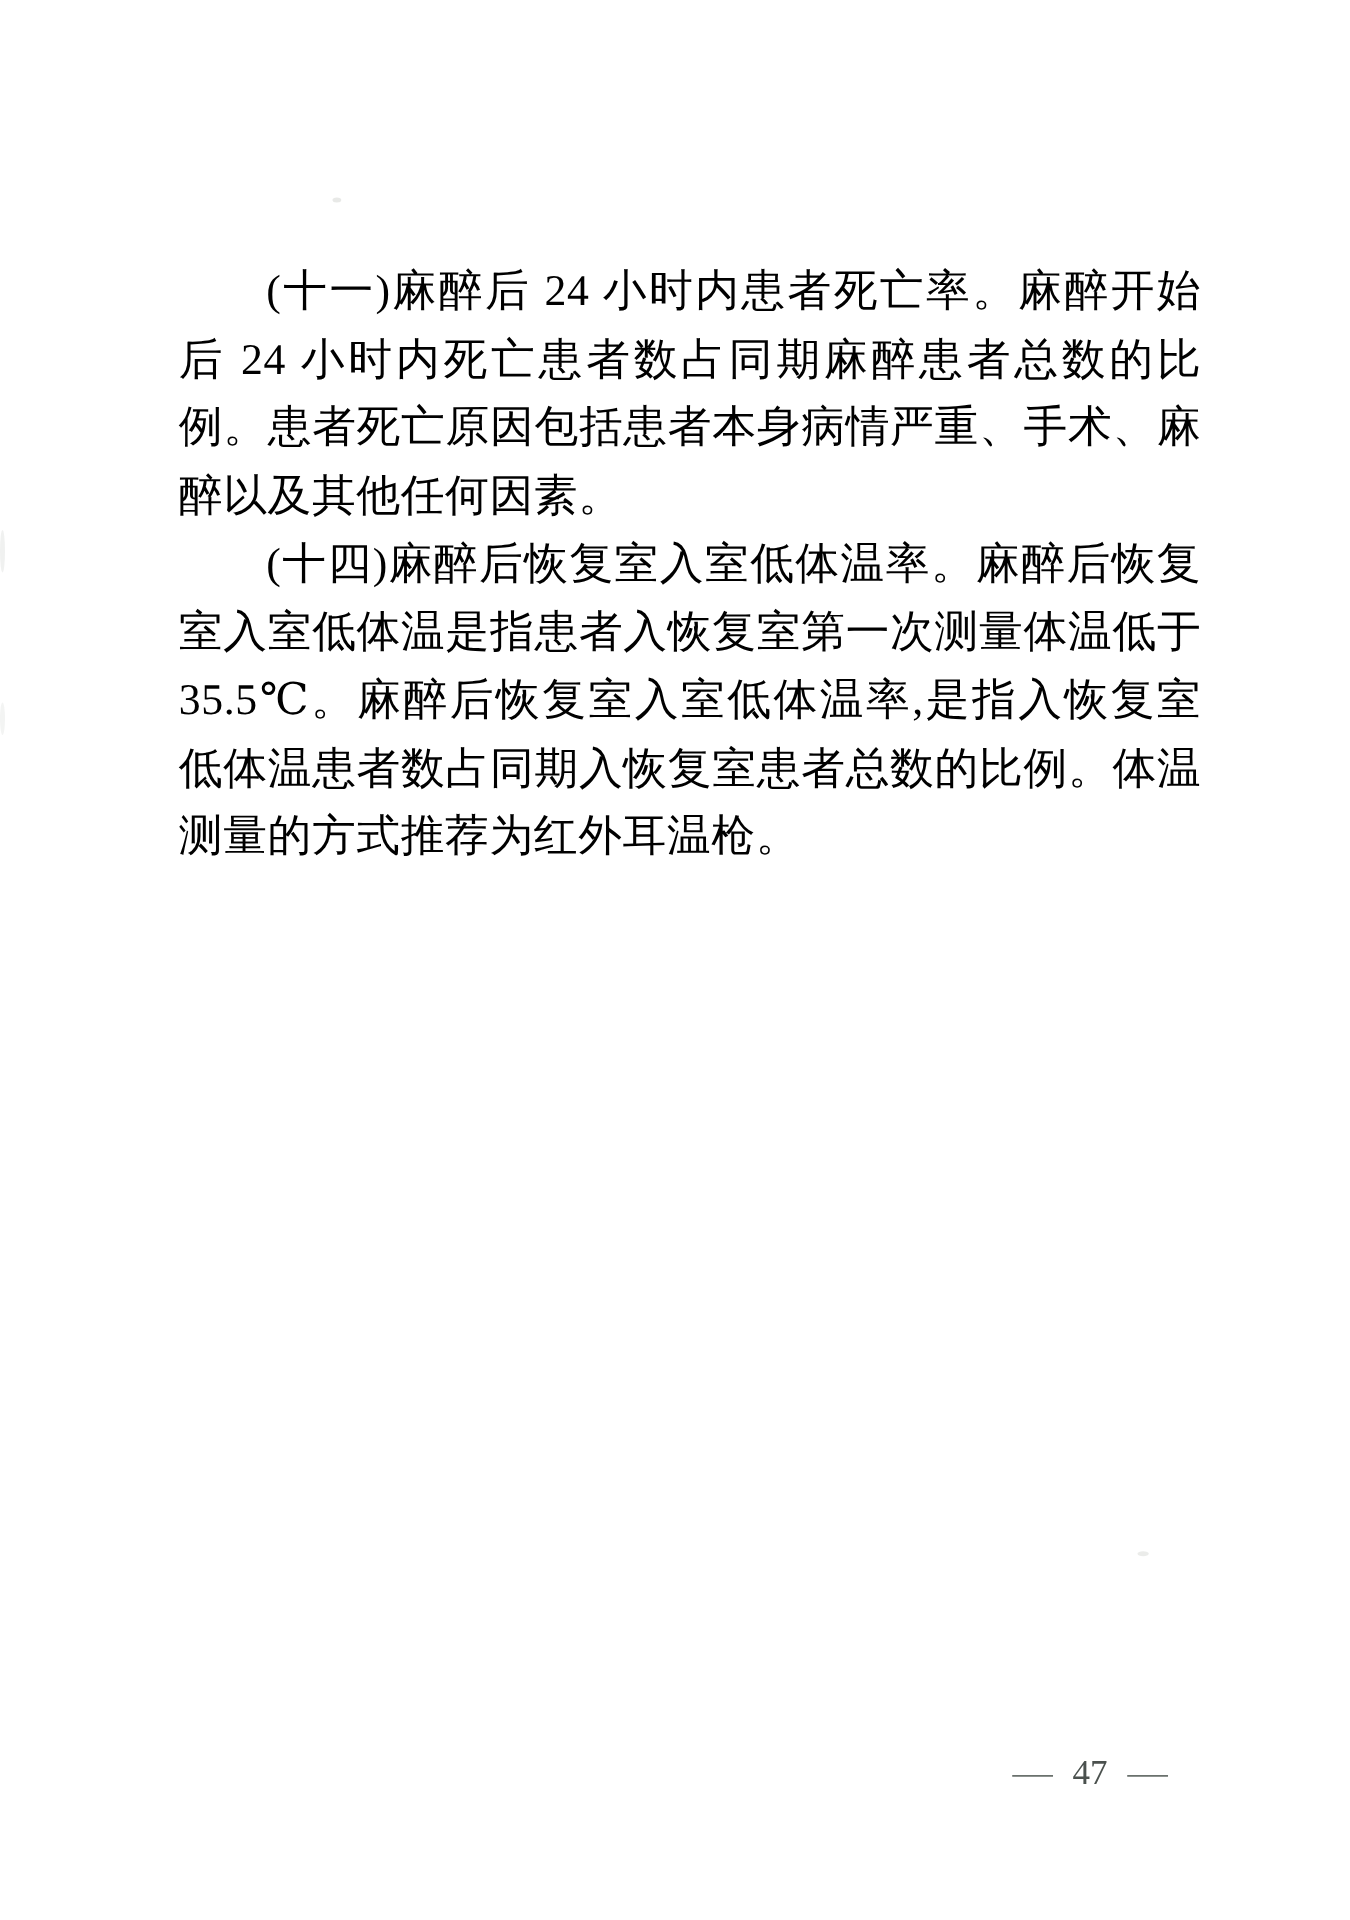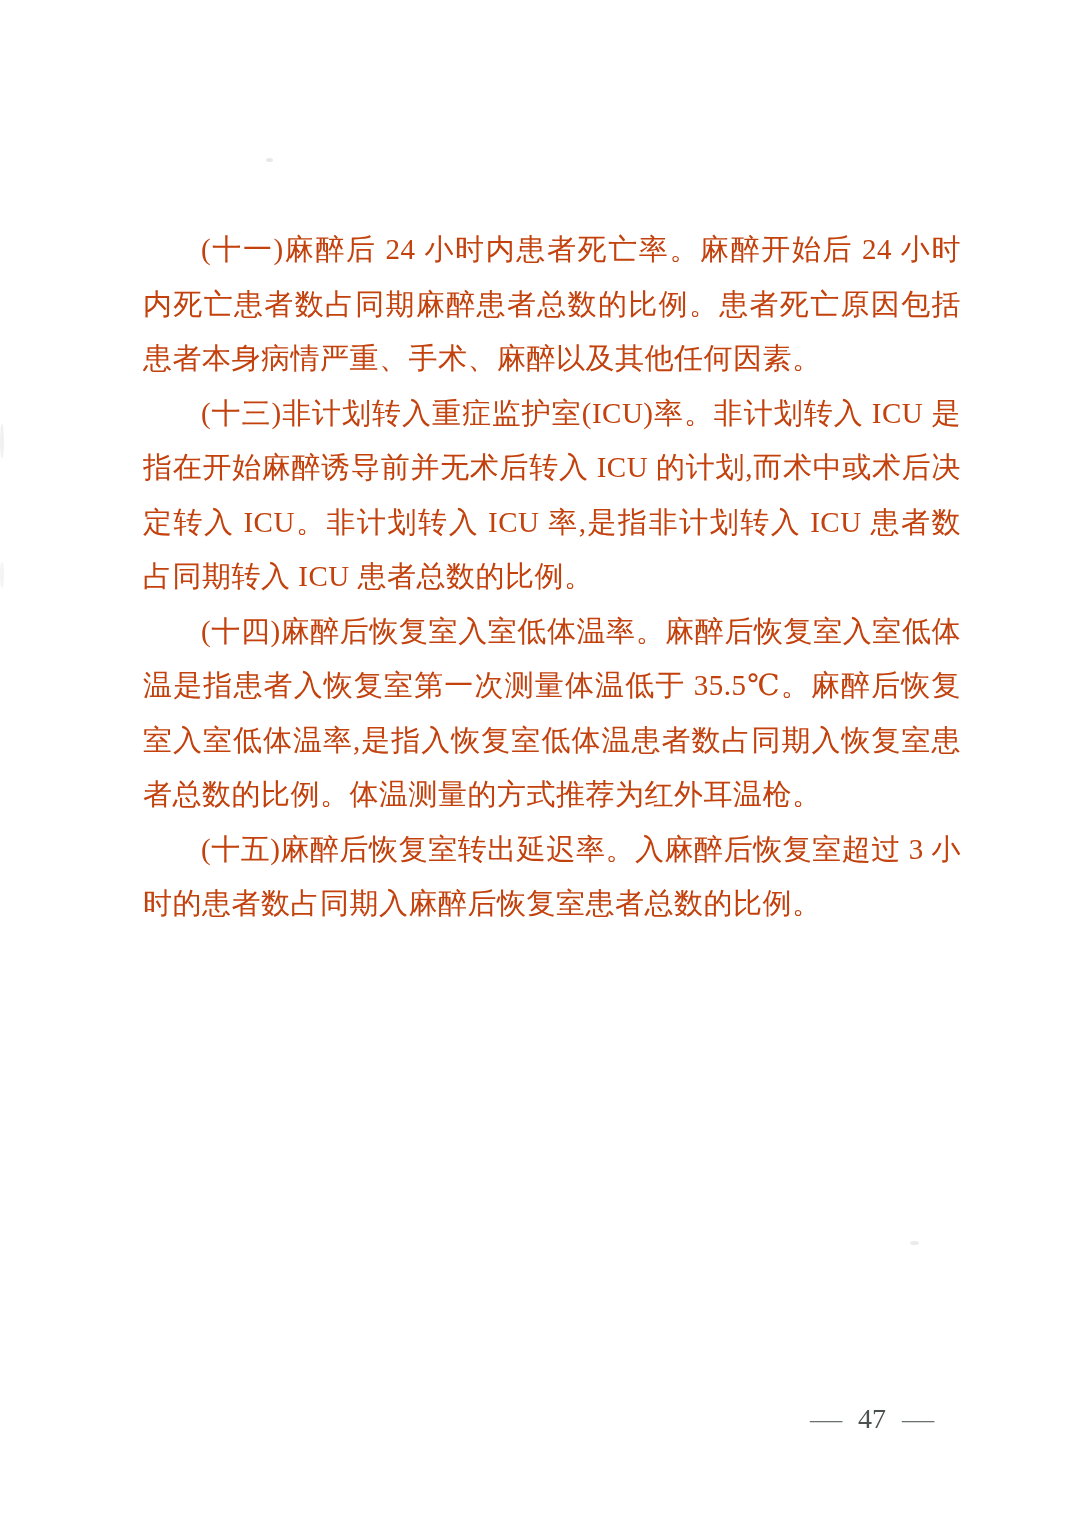--- a/index.html
+++ b/index.html
@@ -11,24 +11,24 @@
     position: relative;
     width: 1080px;
     height: 1536px;
     background: #ffffff;
     overflow: hidden;
     font-family: "Liberation Serif", "DejaVu Serif", serif;
   }
   .content {
     position: absolute;
     left: 143px;
-    top: 222px;
+    top: 206px;
     width: 818px;
-    color: #c2410c;
-    font-size: 29px;
+    color: #000000;
+    font-size: 35px;
     line-height: 54.5px;
     text-align: justify;
     text-justify: inter-ideograph;
     letter-spacing: 0.5px;
   }
   .content p {
     margin: 0;
     padding: 0;
     text-indent: 2em;
     word-break: break-all;
@@ -65,23 +65,21 @@
 
 <div class="page">
 
   <div class="artifact a1"></div>
   <div class="artifact a2"></div>
   <div class="artifact a3"></div>
   <div class="artifact a4"></div>
 
   <div class="content">
     <p>(十一)麻醉后 24 小时内患者死亡率。麻醉开始后 24 小时内死亡患者数占同期麻醉患者总数的比例。患者死亡原因包括患者本身病情严重、手术、麻醉以及其他任何因素。</p>
-    <p>(十三)非计划转入重症监护室(ICU)率。非计划转入 ICU 是指在开始麻醉诱导前并无术后转入 ICU 的计划,而术中或术后决定转入 ICU。非计划转入 ICU 率,是指非计划转入 ICU 患者数占同期转入 ICU 患者总数的比例。</p>
     <p>(十四)麻醉后恢复室入室低体温率。麻醉后恢复室入室低体温是指患者入恢复室第一次测量体温低于 35.5℃。麻醉后恢复室入室低体温率,是指入恢复室低体温患者数占同期入恢复室患者总数的比例。体温测量的方式推荐为红外耳温枪。</p>
-    <p>(十五)麻醉后恢复室转出延迟率。入麻醉后恢复室超过 3 小时的患者数占同期入麻醉后恢复室患者总数的比例。</p>
   </div>
 
   <div class="footer">
     <span class="dash">—</span>
     <span class="num">47</span>
     <span class="dash">—</span>
   </div>
 
 </div>
 

